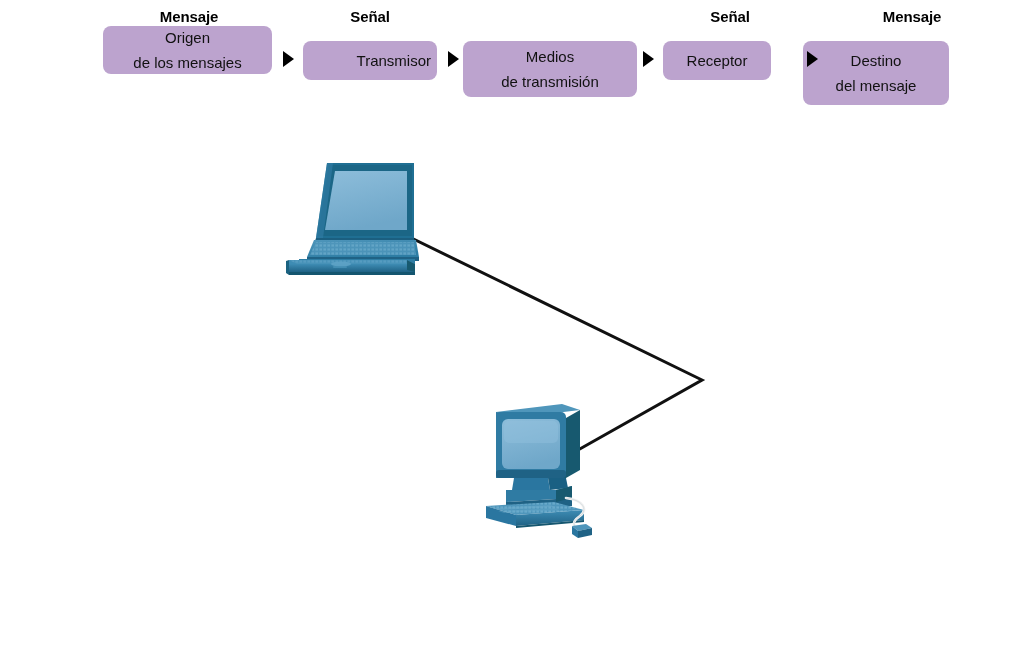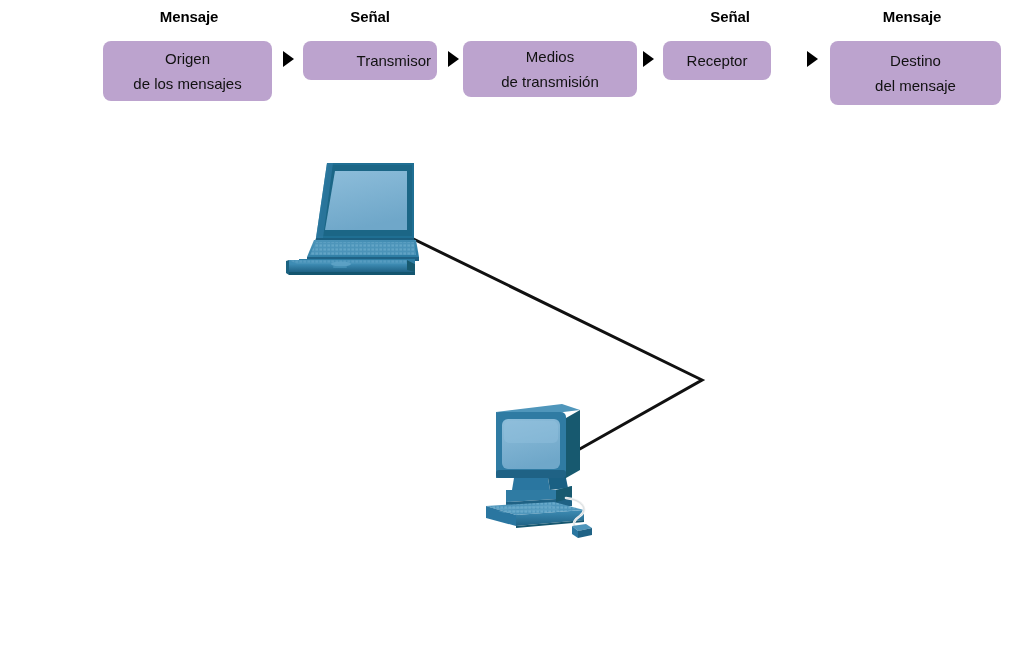--- a/index.html
+++ b/index.html
@@ -93,39 +93,39 @@
   <div class="flow-label" style="left:265px; top:8px; width:120px;">
     <span>Señal</span>
   </div>
   <div class="flow-label" style="left:625px; top:8px; width:120px;">
     <span>Señal</span>
   </div>
   <div class="flow-label" style="left:805px; top:8px; width:124px;">
     <span>Mensaje</span>
   </div>
 
-  <div class="flow-box" style="left:58px; top:41px; width:169px; height:60px;">
+  <div class="flow-box" style="left:58px; top:26px; width:169px; height:48px;">
     <div class="line">Origen</div>
     <div class="line">de los mensajes</div>
   </div>
 
   <div class="flow-box" style="left:258px; top:41px; width:134px; height:39px;align-items:flex-end;">
     <div class="line">Transmisor</div>
   </div>
 
   <div class="flow-box" style="left:418px; top:41px; width:174px; height:56px;">
     <div class="line">Medios</div>
     <div class="line">de transmisión</div>
   </div>
 
   <div class="flow-box" style="left:618px; top:41px; width:108px; height:39px;">
     <div class="line">Receptor</div>
   </div>
 
-  <div class="flow-box" style="left:785px; top:41px; width:171px; height:64px;">
+  <div class="flow-box" style="left:758px; top:41px; width:146px; height:64px;">
     <div class="line">Destino</div>
     <div class="line">del mensaje</div>
   </div>
 
   <div class="flow-arrow" style="left:238px; top:51px;"></div>
   <div class="flow-arrow" style="left:403px; top:51px;"></div>
   <div class="flow-arrow" style="left:598px; top:51px;"></div>
   <div class="flow-arrow" style="left:762px; top:51px;"></div>
 
 </div>

